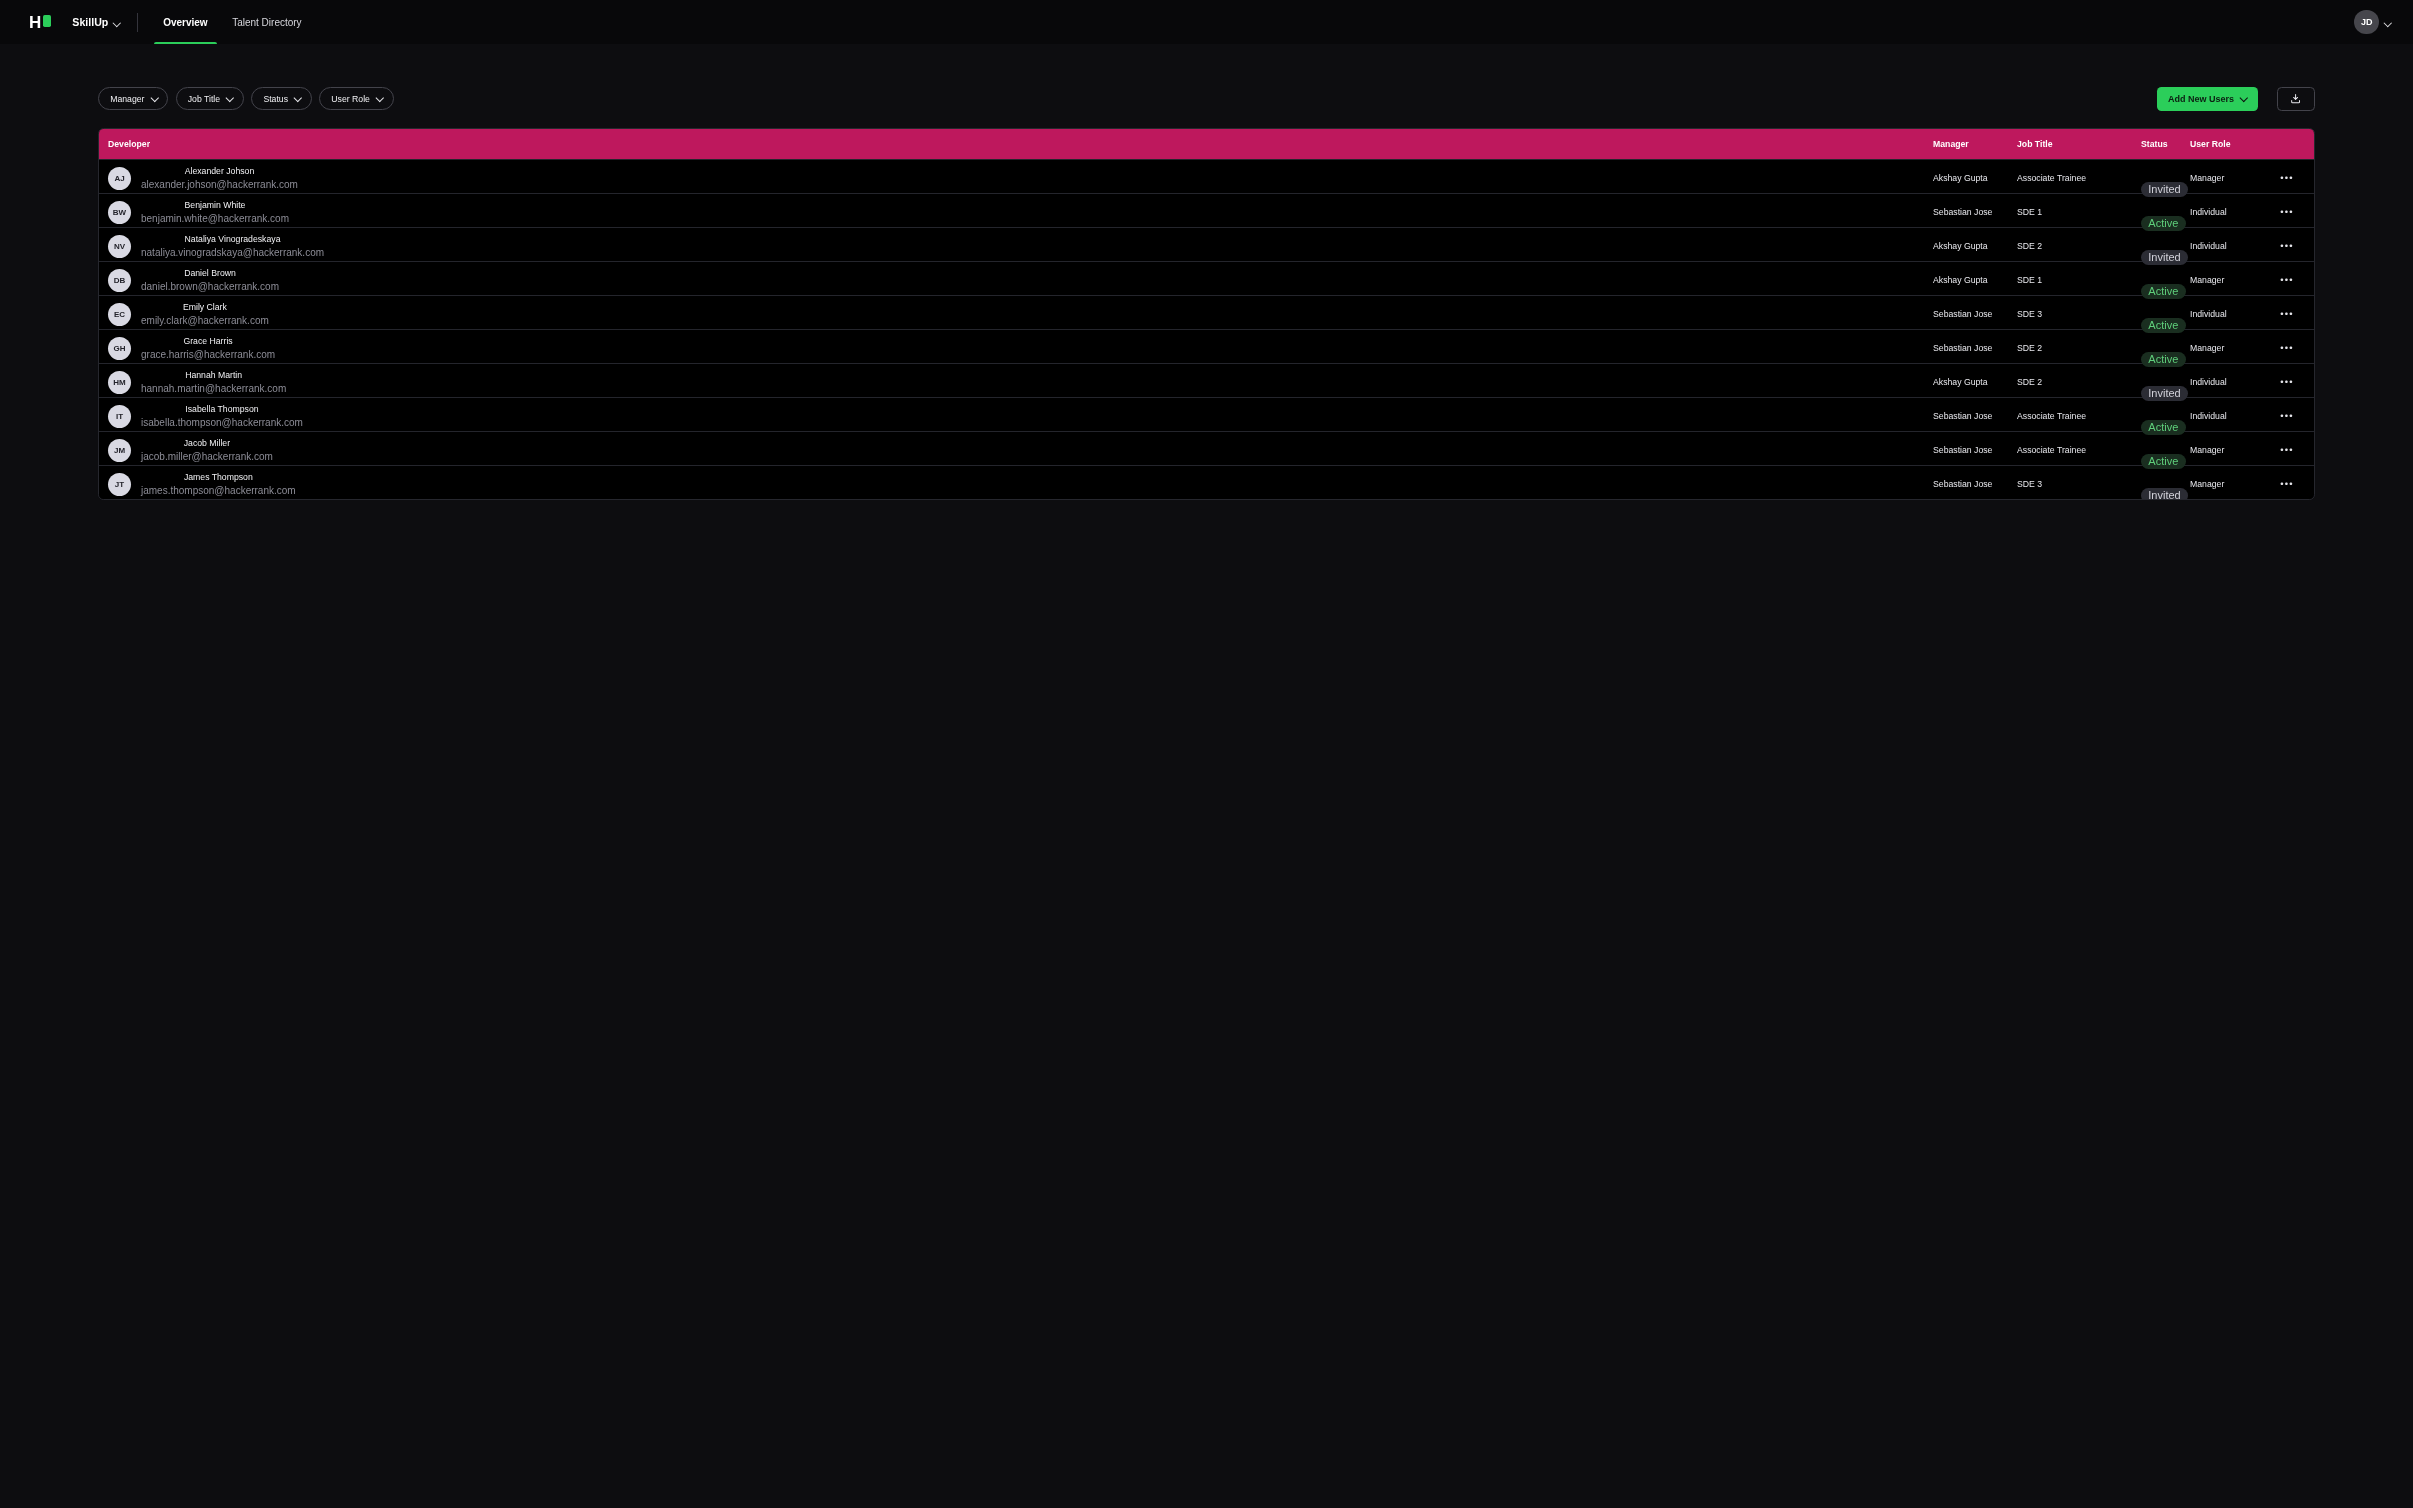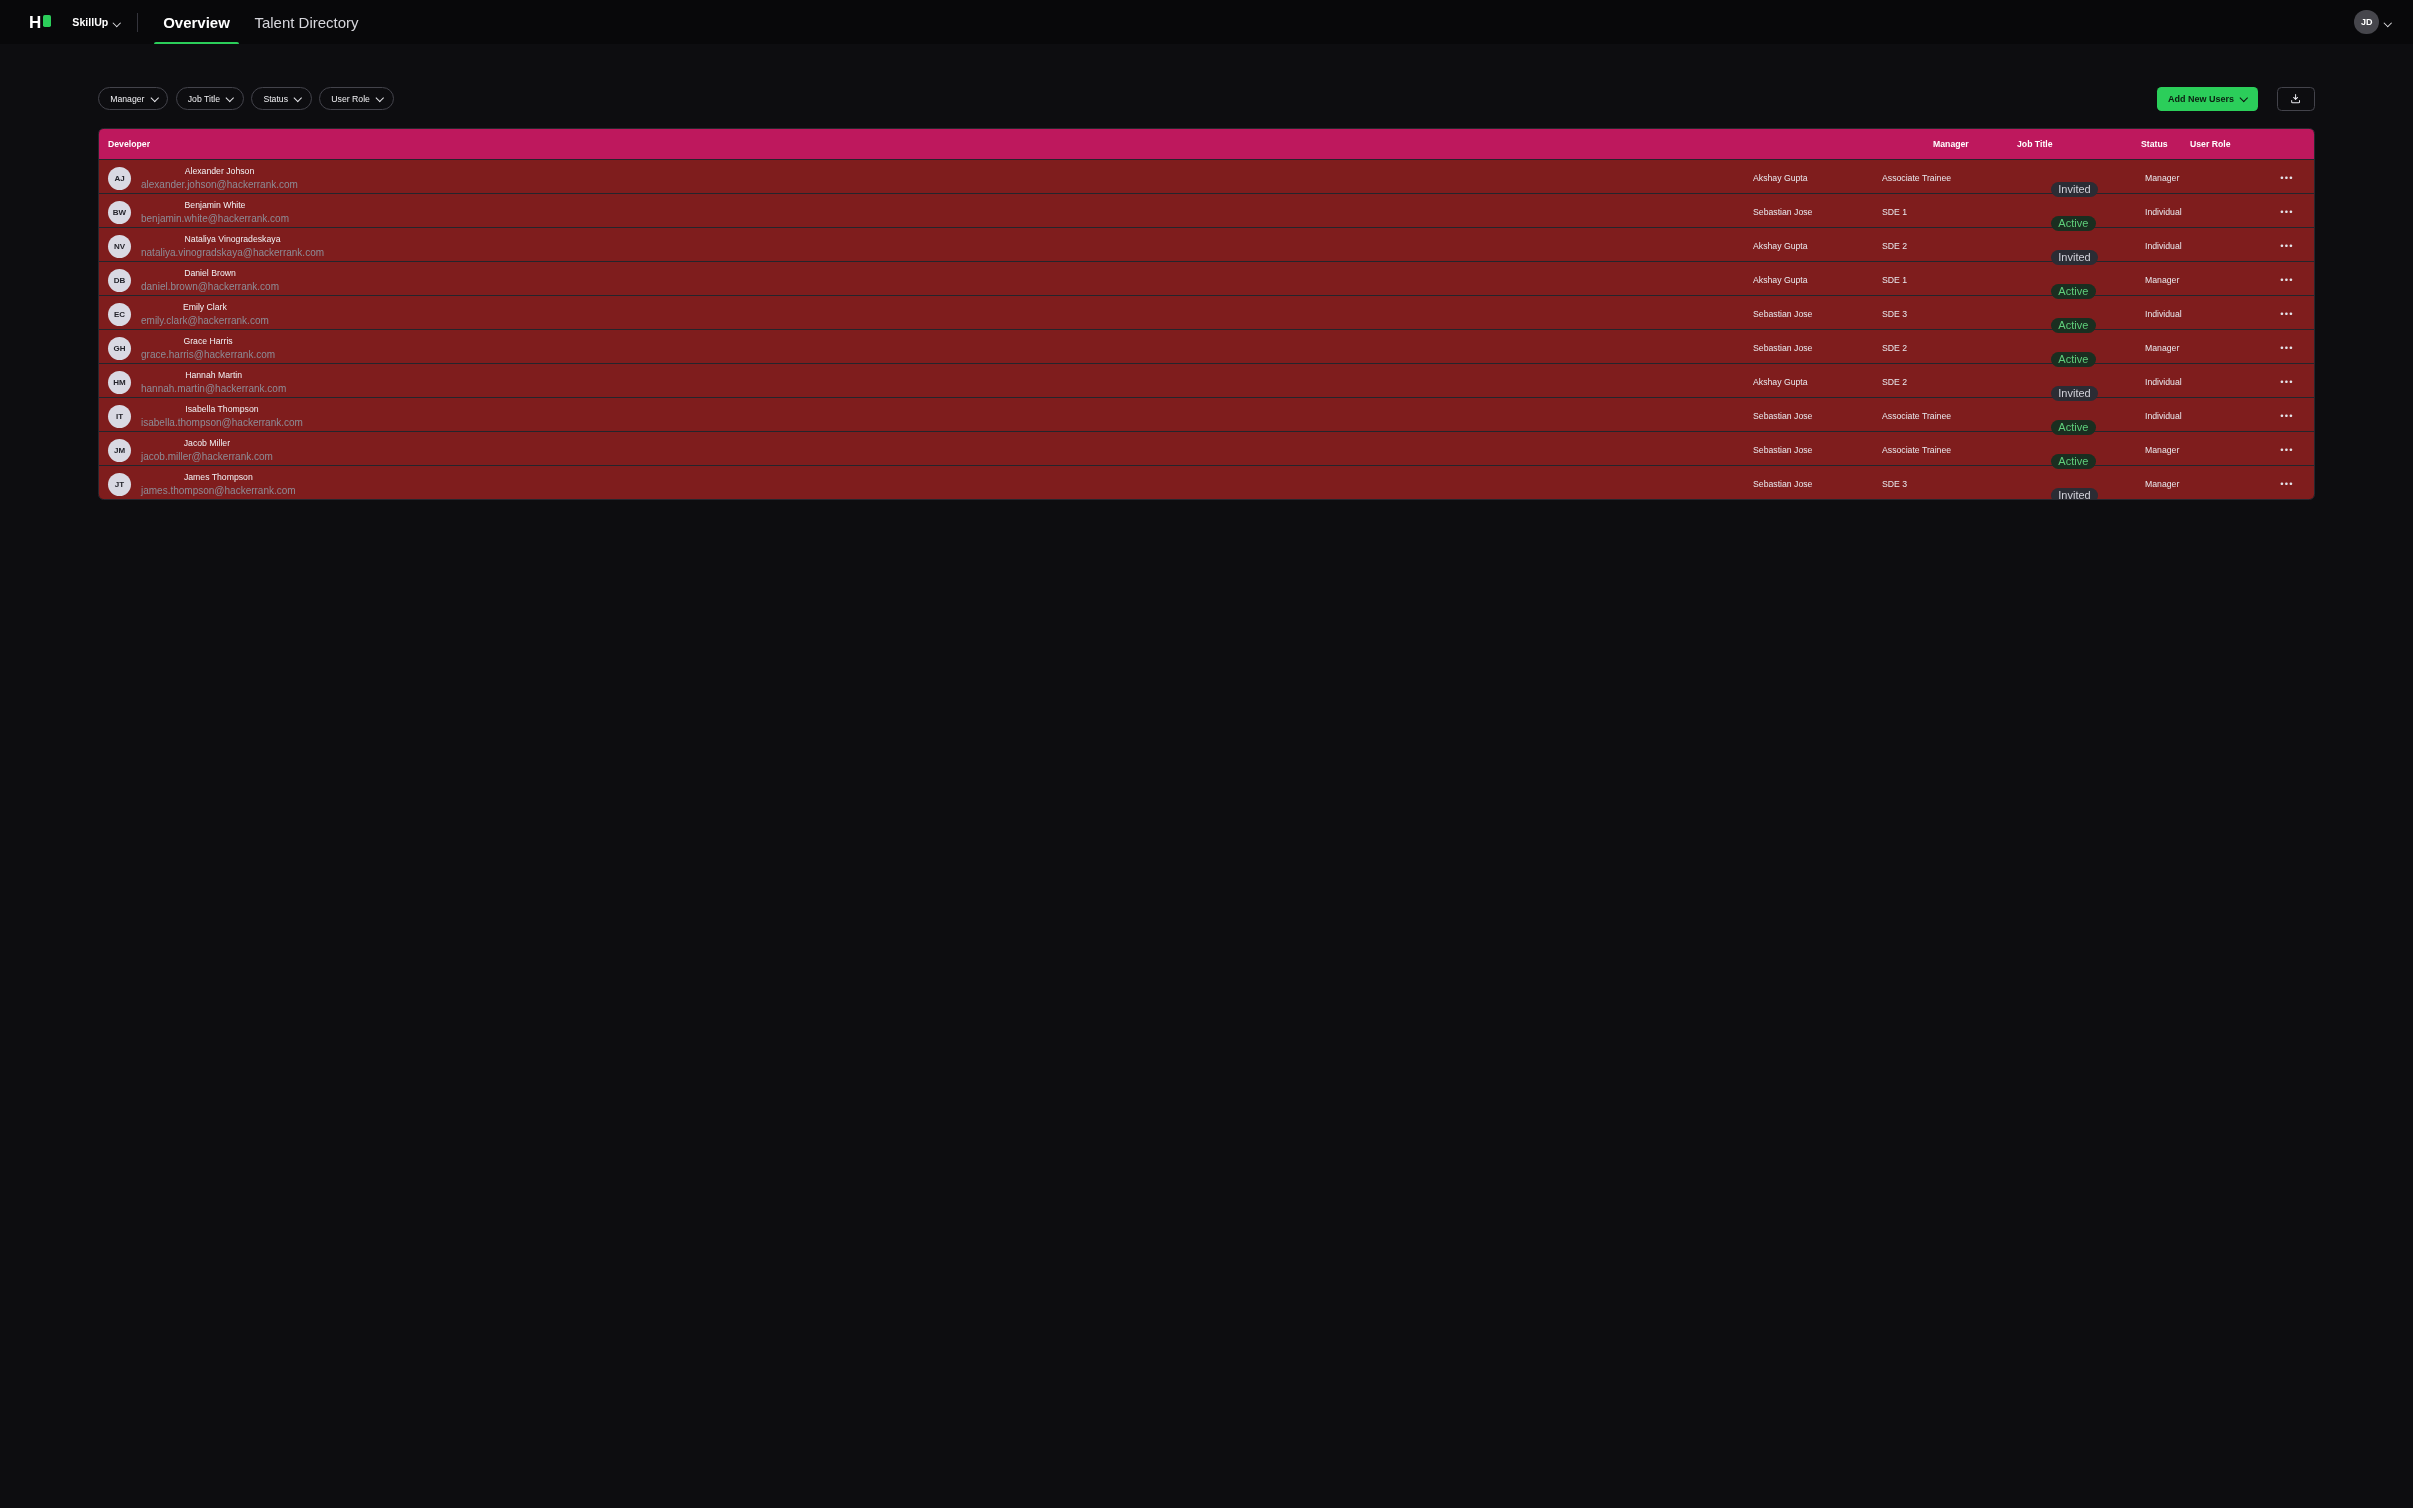--- a/index.html
+++ b/index.html
@@ -75,21 +75,21 @@
   .nav-tabs {
     display: flex;
     height: 44px;
     gap: 4.5px;
   }
   .nav-tab {
     height: 44px;
     display: flex;
     align-items: center;
     padding: 0 10px;
-    font-size: 15px;
+    font-size: 10px;
     color: #d7d7dd;
     position: relative;
     cursor: pointer;
     white-space: nowrap;
   }
   .nav-tab.active { color: #ffffff; font-weight: 700; }
   .nav-tab.active::after {
     content: "";
     position: absolute;
     left: 1.1px; right: 1.1px; bottom: 0;
@@ -194,22 +194,21 @@
   .thead {
     background: #be185d;
     height: 30px;
     font-size: 8.7px;
     font-weight: 700;
     color: #ffffff;
   }
   .tbody-row {
     height: 34px;
     border-top: 0.6px solid #24252c;
-    background: #7f1d1d;
-    gap: 45px;
+    background: #000000;
   }
   .dev-cell {
     display: flex;
     align-items: center;
     gap: 10px;
     min-width: 0;
   }
   .row-avatar {
     width: 23px; height: 23px;
     border-radius: 50%;

